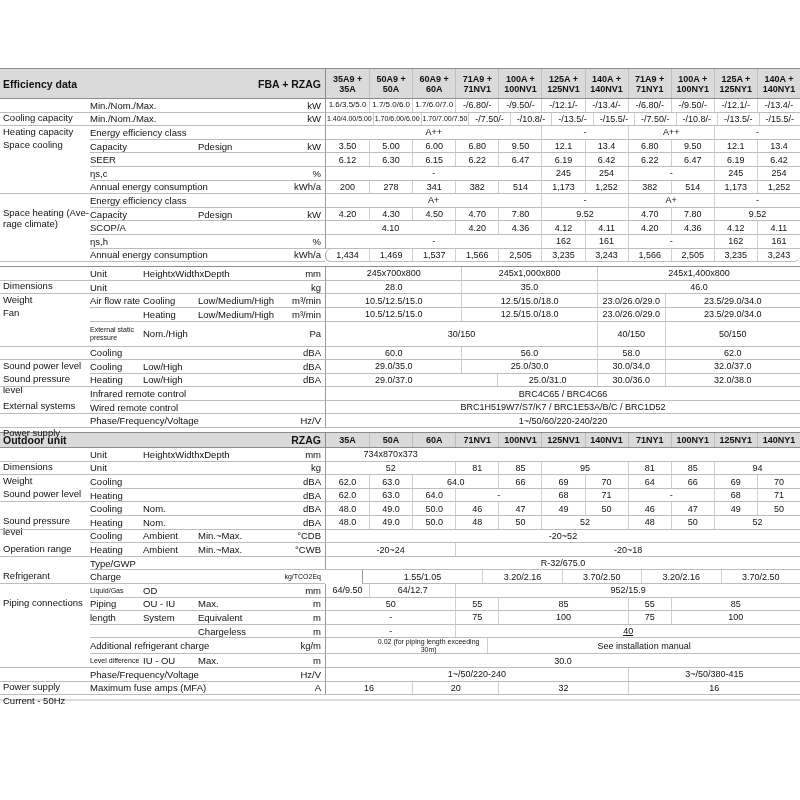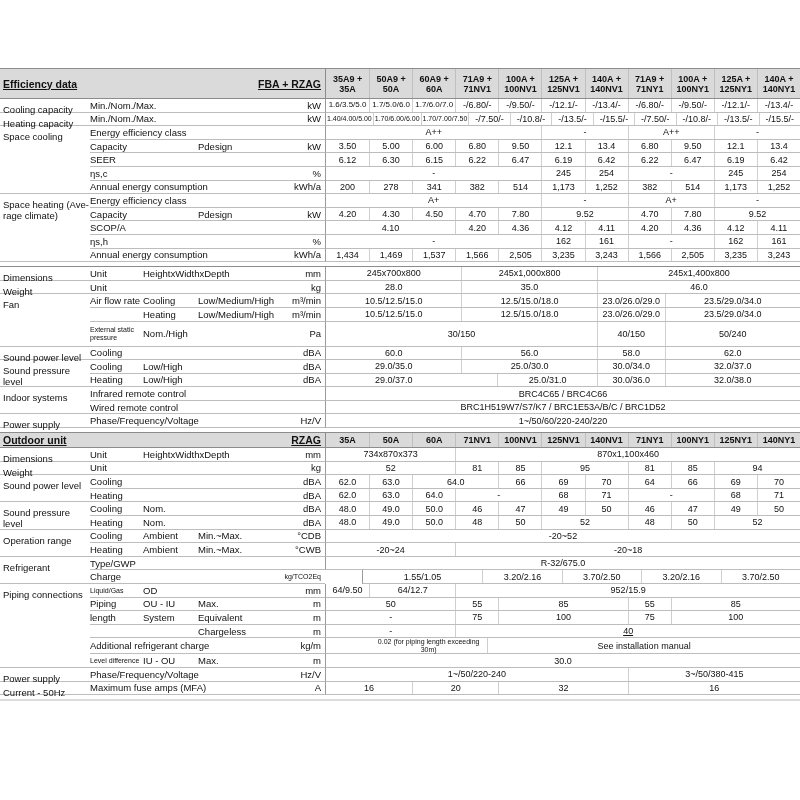--- a/index.html
+++ b/index.html
@@ -5,33 +5,33 @@
   * { box-sizing: border-box; }
   html,body { margin:0; padding:0; }
   body {
     width:800px; height:800px; background:#ffffff; color:#111;
     font-family:"Liberation Sans", sans-serif; overflow:hidden;
   }
   #doc { padding-top:68px; width:800px; }
   .section { margin-bottom:4px; border-top:1px solid #8c8c8c; }
   .sec-header { display:flex; background:#dadada; border-bottom:1px solid #8c8c8c; }
   .lbl-area { width:325px; display:flex; align-items:center; padding:0 4px 0 3px; }
-  .title, .code { font-weight:bold; font-size:10.5px;text-decoration:underline; }
+  .title, .code { font-weight:bold; font-size:10.5px; }
   .code { margin-left:auto; }
   .data-grid { flex:1; display:grid; }
   .sec-header .data-grid { border-left:1px solid #8c8c8c; }
   .hcell {
     display:flex; align-items:center; justify-content:center; text-align:center;
     font-weight:bold; font-size:9px; line-height:10px; border-left:1px solid #bfbfbf; padding:1px 0;
   }
   .hcell:first-child { border-left:none; }
   .row { display:flex; min-height:13.6px; }
   .row > .c0 { width:90px; position:relative; border-bottom:1px solid transparent; }
   .row.ge > .c0 { border-bottom-color:#bdbdbd; }
-  .c0t { position:absolute; top:5px; left:3px; width:86px; font-size:9.5px; line-height:11px; }
+  .c0t { position:absolute; top:13px; left:3px; width:86px; font-size:9.5px; line-height:11px; }
   .lrest { width:235px; display:flex; align-items:center; padding-right:4px; border-bottom:1px solid #bdbdbd; }
   .slot { font-size:9.5px; white-space:nowrap; }
   .s1 { min-width:53px; } .s2 { min-width:55px; } .s3 { min-width:70px; }
   .slot.small { font-size:7px; line-height:7.5px; white-space:normal; max-width:53px; }
   .unit { margin-left:auto; font-size:9.5px; white-space:nowrap; }
   .unit.small { font-size:7px; }
   .row .data-grid { border-left:1px solid #9a9a9a; border-bottom:1px solid #bdbdbd; }
   .cell {
     display:flex; align-items:center; justify-content:center; text-align:center;
     font-size:9px; line-height:10px; border-left:1px solid #cfcfcf; padding:0 1px;
@@ -268,21 +268,21 @@
           <div class="cell">162</div>
           <div class="cell">161</div>
         </div>
       </div>
       <div class="row ge">
         <div class="c0"></div>
         <div class="lrest">
           <span class="slot s1">Annual energy consumption</span>
           <span class="unit">kWh/a</span>
         </div>
-        <div class="data-grid" style="grid-template-columns: repeat(11, 1fr);">
+        <div class="data-grid" style="grid-template-columns: repeat(11, 1fr); border-radius: 6px;">
           <div class="cell">1,434</div>
           <div class="cell">1,469</div>
           <div class="cell">1,537</div>
           <div class="cell">1,566</div>
           <div class="cell">2,505</div>
           <div class="cell">3,235</div>
           <div class="cell">3,243</div>
           <div class="cell">1,566</div>
           <div class="cell">2,505</div>
           <div class="cell">3,235</div>
@@ -355,21 +355,21 @@
       <div class="row ge" style="min-height: 25px;">
         <div class="c0"></div>
         <div class="lrest">
           <span class="slot s1 small">External static pressure</span>
           <span class="slot s2">Nom./High</span>
           <span class="unit">Pa</span>
         </div>
         <div class="data-grid" style="grid-template-columns: repeat(7, 1fr);">
           <div class="cell" style="grid-column: span 4;">30/150</div>
           <div class="cell">40/150</div>
-          <div class="cell" style="grid-column: span 2;">50/240</div>
+          <div class="cell" style="grid-column: span 2;">50/150</div>
         </div>
       </div>
       <div class="row ge">
         <div class="c0">
           <span class="c0t">Sound power level</span>
         </div>
         <div class="lrest">
           <span class="slot s1">Cooling</span>
           <span class="unit">dBA</span>
         </div>
@@ -405,21 +405,21 @@
         </div>
         <div class="data-grid" style="grid-template-columns: repeat(7, 1fr);">
           <div class="cell" style="grid-column: span 2;">29.0/37.0</div>
           <div class="cell" style="grid-column: span 2; margin-left: 36px;">25.0/31.0</div>
           <div class="cell">30.0/36.0</div>
           <div class="cell" style="grid-column: span 2;">32.0/38.0</div>
         </div>
       </div>
       <div class="row">
         <div class="c0">
-          <span class="c0t">Indoor systems</span>
+          <span class="c0t">External systems</span>
         </div>
         <div class="lrest">
           <span class="slot s1">Infrared remote control</span>
           <span class="unit"></span>
         </div>
         <div class="data-grid" style="grid-template-columns: repeat(7, 1fr);">
           <div class="cell" style="grid-column: span 7;">BRC4C65 / BRC4C66</div>
         </div>
       </div>
       <div class="row ge">
@@ -469,21 +469,20 @@
         <div class="c0">
           <span class="c0t">Dimensions</span>
         </div>
         <div class="lrest">
           <span class="slot s1">Unit</span>
           <span class="slot s2">HeightxWidthxDepth</span>
           <span class="unit">mm</span>
         </div>
         <div class="data-grid" style="grid-template-columns: repeat(11, 1fr);">
           <div class="cell" style="grid-column: span 3;">734x870x373</div>
-          <div class="cell" style="grid-column: span 8;">870x1,100x460</div>
         </div>
       </div>
       <div class="row ge">
         <div class="c0">
           <span class="c0t">Weight</span>
         </div>
         <div class="lrest">
           <span class="slot s1">Unit</span>
           <span class="unit">kg</span>
         </div>

